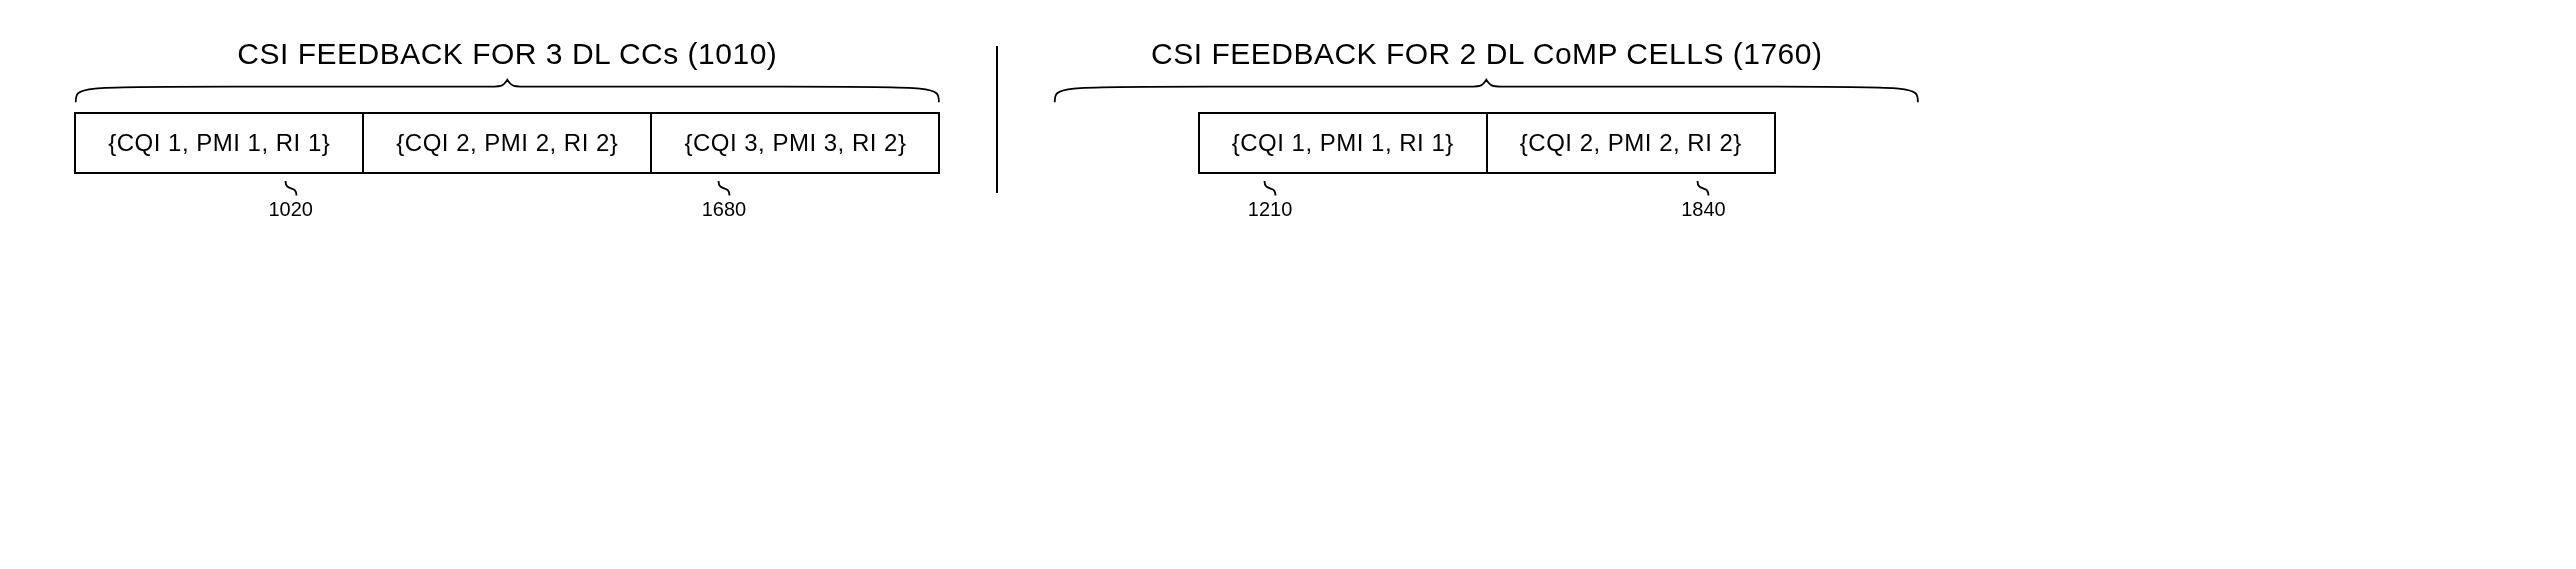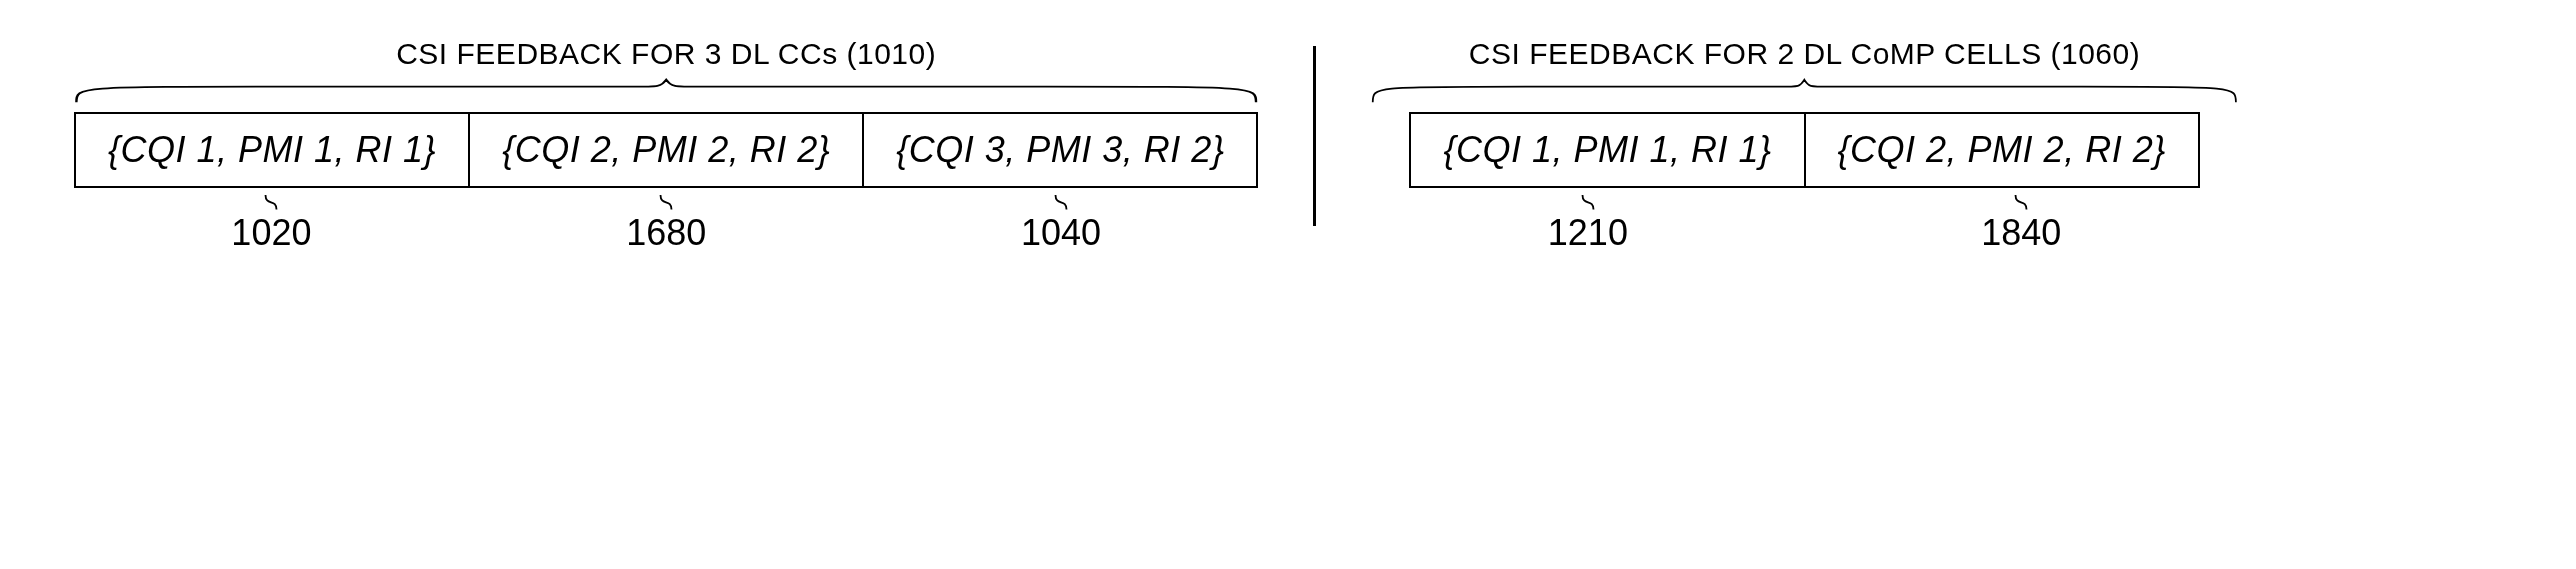--- a/index.html
+++ b/index.html
@@ -30,24 +30,23 @@
     width: 100%;
     height: 26px;
     margin-bottom: 7.4px;
   }
   .row {
     display: flex;
     border: 2.8px solid #000;
   }
   .cell {
     padding: 15px 32px;
-    font-size: 36px;
+    font-size: 24px;
     letter-spacing: 0.5px;
     white-space: nowrap;
-    font-style: italic;
   }
   .cell + .cell {
     border-left: 2.8px solid #000;
     text-align: center;
   }
   .refs {
     display: flex;
     width: 100%;
   }
   .ref {
@@ -55,21 +54,21 @@
     display: flex;
     flex-direction: column;
     align-items: center;
     margin-top: 5.6px;
   }
   .ref svg {
     width: 22px;
     height: 16.7px;
   }
   .ref-num {
-    font-size: 36px;
+    font-size: 20px;
     margin-top: 1.9px;
   }
   .divider {
     width: 2.8px;
     background: #000;
     align-self: stretch;
     margin-top: 9.3px;
     margin-bottom: 28px;
   }
 </style>
@@ -94,33 +93,27 @@
             <path d="M6 2 C6 14 18 6 18 18" fill="none" stroke="#000" stroke-width="2"></path>
           </svg>
         <div class="ref-num">1020</div>
       </div>
       <div class="ref">
         <svg viewBox="0 0 24 18">
             <path d="M6 2 C6 14 18 6 18 18" fill="none" stroke="#000" stroke-width="2"></path>
           </svg>
         <div class="ref-num">1680</div>
       </div>
-      <div class="ref">
-        <svg viewBox="0 0 24 18">
-            <path d="M6 2 C6 14 18 6 18 18" fill="none" stroke="#000" stroke-width="2"></path>
-          </svg>
-        <div class="ref-num">1040</div>
-      </div>
     </div>
   </div>
 
   <div class="divider"></div>
 
   <div class="panel">
-    <div class="title">CSI FEEDBACK FOR 2 DL CoMP CELLS (1060)</div>
+    <div class="title">CSI FEEDBACK FOR 2 DL CoMP CELLS (1760)</div>
     <svg class="brace" viewBox="0 0 1000 30" preserveAspectRatio="none">
       <path d="M2 28 C2 10 2 10 180 10 L470 10 C495 10 495 10 500 2 C505 10 505 10 530 10 L820 10 C998 10 998 10 998 28" fill="none" stroke="#000" stroke-width="2"></path>
     </svg>
     <div class="row">
       <div class="cell">{CQI 1, PMI 1, RI 1}</div>
       <div class="cell">{CQI 2, PMI 2, RI 2}</div>
     </div>
     <div class="refs">
       <div class="ref">
         <svg viewBox="0 0 24 18">

